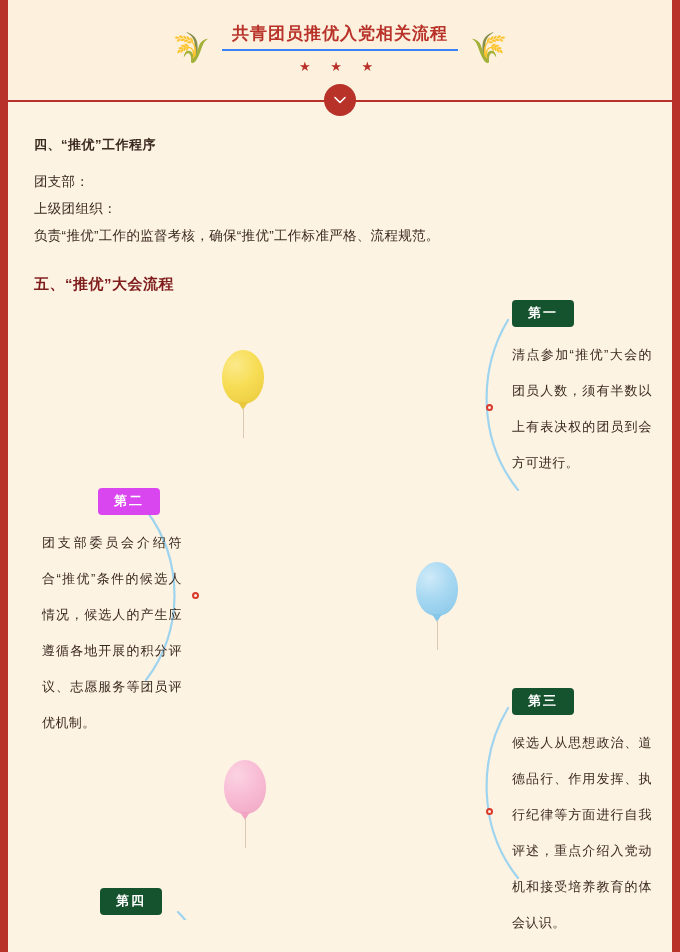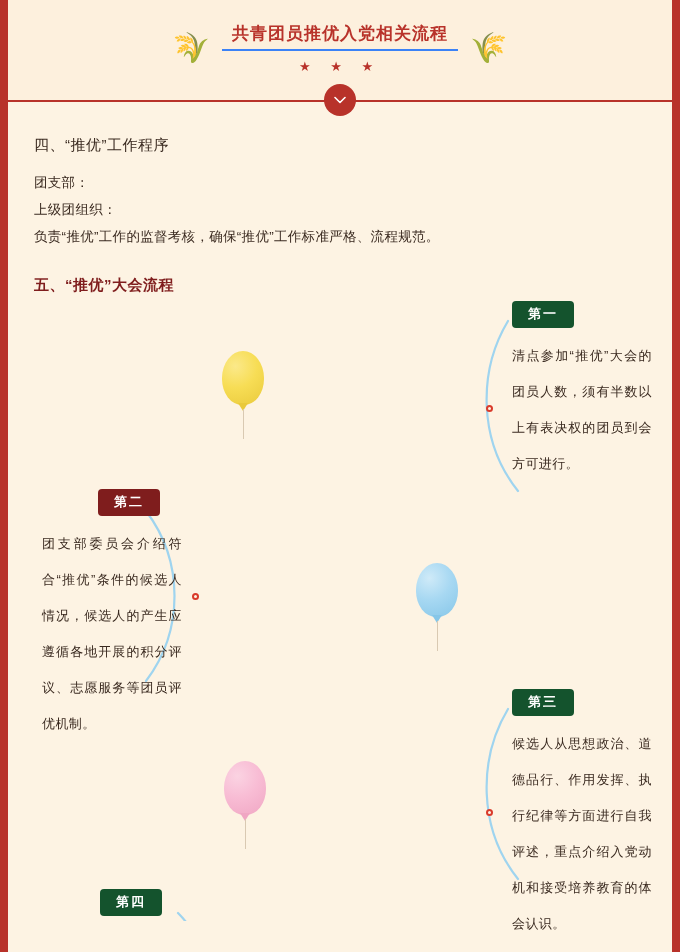--- a/index.html
+++ b/index.html
@@ -83,22 +83,22 @@
     font-size: 14px;
     line-height: 1;
     z-index: 5;
   }
   
   .content {
     position: relative;
     padding: 34px 26px 0 26px;
   }
   .section-heading {
-    font-size: 15px;
-    font-weight: normal;
+    font-size: 13px;
+    font-weight: bold;
     color: #3a2a20;
     letter-spacing: .5px;
     margin: 0 0 14px 0;
   }
   .para {
     font-size: 13.5px;
     color: #3a2a20;
     line-height: 27px;
     margin: 0;
     letter-spacing: .3px;
@@ -132,21 +132,21 @@
     display: inline-block;
     color: #ffffff;
     font-size: 13px;
     font-weight: bold;
     letter-spacing: 2px;
     padding: 4px 16px 5px 16px;
     border-radius: 4px;
     margin-bottom: 10px;
   }
   .tag-orange { background: #14532d; }
-  .tag-red { background: #7f1d1d; }
+  .tag-red { background: #d946ef; }
   .step-text {
     font-size: 13px;
     color: #3a2a20;
     line-height: 36px;
     letter-spacing: .4px;
     text-align: justify;
   }
   .step-right { text-align: left; }
   .dot {
     position: absolute;

